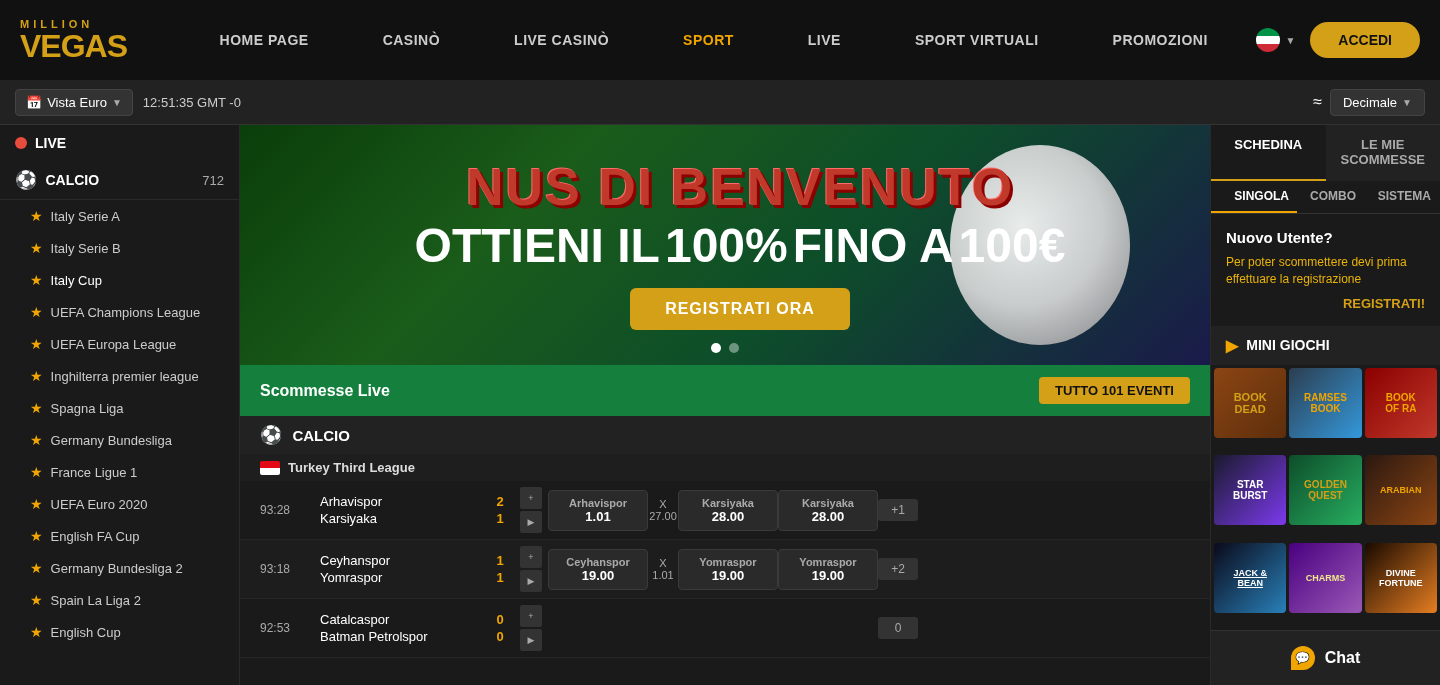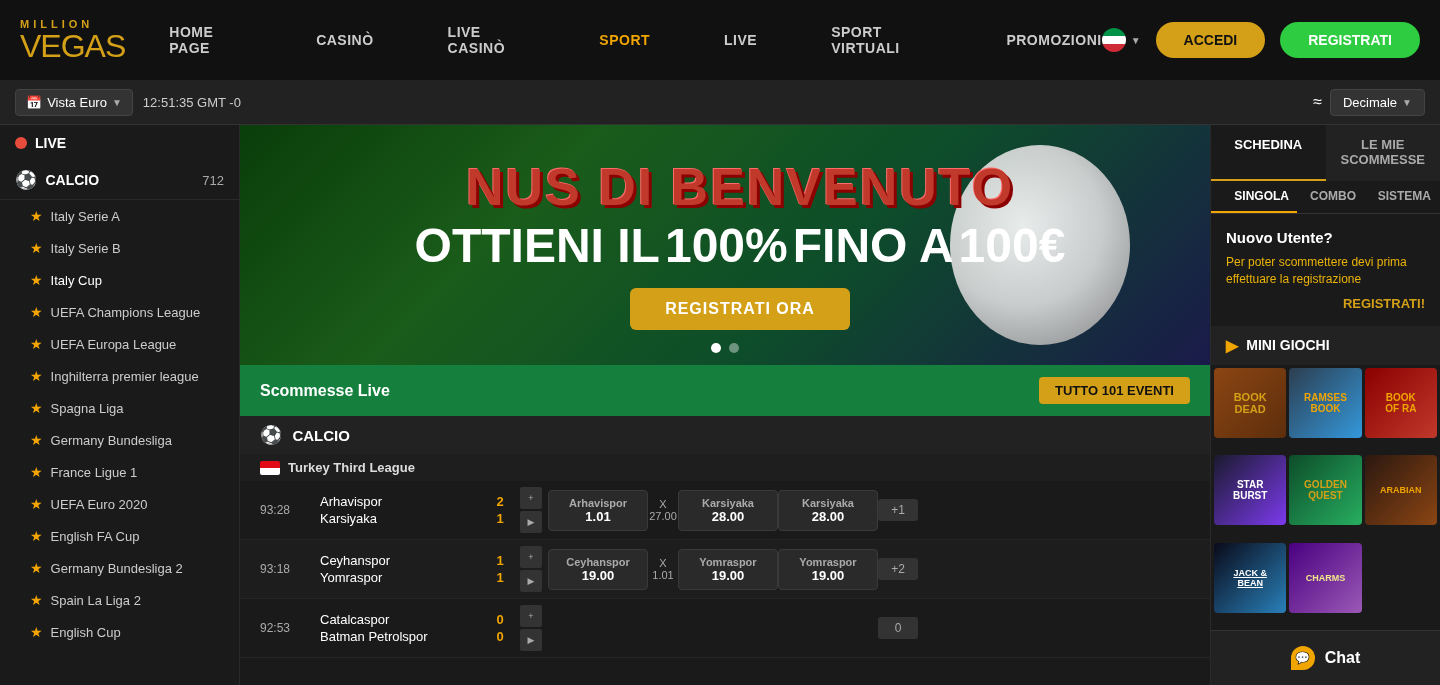--- a/index.html
+++ b/index.html
@@ -3,21 +3,21 @@
   <meta charset="utf-8">
   <style>
     * { margin: 0; padding: 0; box-sizing: border-box; }
     body { font-family: 'Arial', sans-serif; background: #1a1a1a; color: #fff; width: 1440px; height: 685px; overflow: hidden; }
 
     
     .header { background: #111; height: 80px; display: flex; align-items: center; padding: 0 20px; justify-content: space-between; }
     .logo { display: flex; align-items: center; }
     .logo-text { font-size: 28px; font-weight: 900; color: #d4a017; letter-spacing: -1px; line-height: 1; }
     .logo-million { font-size: 11px; color: #d4a017; display: block; letter-spacing: 4px; }
-    .logo-vegas { font-size: 32px; color: #d4a017; display: block; font-weight: 400; }
+    .logo-vegas { font-size: 32px; color: #d4a017; display: block; font-weight: 700; }
     .nav { display: flex; gap: 30px; align-items: center; }
     .nav-item { color: #ccc; font-size: 14px; font-weight: 600; cursor: pointer; text-decoration: none; letter-spacing: 0.5px; margin-left: 44px; }
     .nav-item.active { color: #f0a500; }
     .header-right { display: flex; align-items: center; gap: 15px; }
     .lang-selector { display: flex; align-items: center; gap: 5px; color: #fff; cursor: pointer; }
     .flag { width: 24px; height: 24px; border-radius: 50%; background: linear-gradient(180deg, #009246 33%, #fff 33% 66%, #ce2b37 66%); }
     .btn-accedi { background: #d4a017; color: #111; padding: 10px 28px; border: none; border-radius: 25px; font-weight: 700; font-size: 14px; cursor: pointer; }
     .btn-registrati { background: #2ecc40; color: #fff; padding: 10px 28px; border: none; border-radius: 25px; font-weight: 700; font-size: 14px; cursor: pointer; }
 
     
@@ -134,21 +134,20 @@
     <a class="nav-item">LIVE</a>
     <a class="nav-item">SPORT VIRTUALI</a>
     <a class="nav-item">PROMOZIONI</a>
   </nav>
   <div class="header-right">
     <div class="lang-selector">
       <div class="flag"></div>
       <span class="chevron">▼</span>
     </div>
     <button class="btn-accedi">ACCEDI</button>
-    <button class="btn-registrati">REGISTRATI</button>
   </div>
 </div>
 
 <div class="toolbar">
   <div class="toolbar-left">
     <div class="vista-selector">
       <span>📅</span>
       <span>Vista Euro</span>
       <span class="chevron">▼</span>
     </div>
@@ -380,20 +379,21 @@
     </div>
     <div class="games-grid">
       <div class="game-thumb game-thumb-1" style="background:linear-gradient(135deg,#8B4513,#5d2e0c);display:flex;align-items:center;justify-content:center;color:#d4a017;font-size:11px;font-weight:700;text-align:center;">BOOK<br>DEAD</div>
       <div class="game-thumb game-thumb-2" style="background:linear-gradient(135deg,#2c3e50,#3498db);display:flex;align-items:center;justify-content:center;color:#f0a500;font-size:10px;font-weight:700;text-align:center;">RAMSES<br>BOOK</div>
       <div class="game-thumb game-thumb-3" style="background:linear-gradient(135deg,#8B0000,#c0392b);display:flex;align-items:center;justify-content:center;color:#f0a500;font-size:10px;font-weight:700;text-align:center;">BOOK<br>OF RA</div>
       <div class="game-thumb game-thumb-4" style="background:linear-gradient(135deg,#1a1a2e,#7c3aed);display:flex;align-items:center;justify-content:center;color:#fff;font-size:10px;font-weight:700;text-align:center;">STAR<br>BURST</div>
       <div class="game-thumb game-thumb-5" style="background:linear-gradient(135deg,#0d4d2a,#27ae60);display:flex;align-items:center;justify-content:center;color:#d4a017;font-size:10px;font-weight:700;text-align:center;">GOLDEN<br>QUEST</div>
       <div class="game-thumb game-thumb-6" style="background:linear-gradient(135deg,#2c1810,#8B4513);display:flex;align-items:center;justify-content:center;color:#f0a500;font-size:9px;font-weight:700;text-align:center;">ARABIAN</div>
       <div class="game-thumb game-thumb-7" style="background:linear-gradient(135deg,#0a0a1a,#2980b9);display:flex;align-items:center;justify-content:center;color:#fff;font-size:9px;font-weight:700;text-align:center;">JACK &amp;<br>BEAN</div>
       <div class="game-thumb game-thumb-8" style="background:linear-gradient(135deg,#4a0080,#9b59b6);display:flex;align-items:center;justify-content:center;color:#f0e68c;font-size:9px;font-weight:700;text-align:center;">CHARMS</div>
+      <div class="game-thumb game-thumb-9" style="background:linear-gradient(135deg,#1a0a00,#e67e22);display:flex;align-items:center;justify-content:center;color:#fff;font-size:9px;font-weight:700;text-align:center;">DIVINE<br>FORTUNE</div>
     </div>
     <div class="chat-bar">
       <div class="chat-bubble-icon">💬</div>
       <span class="chat-label">Chat</span>
     </div>
   </div>
 
 </div>
 
 </body></html>

